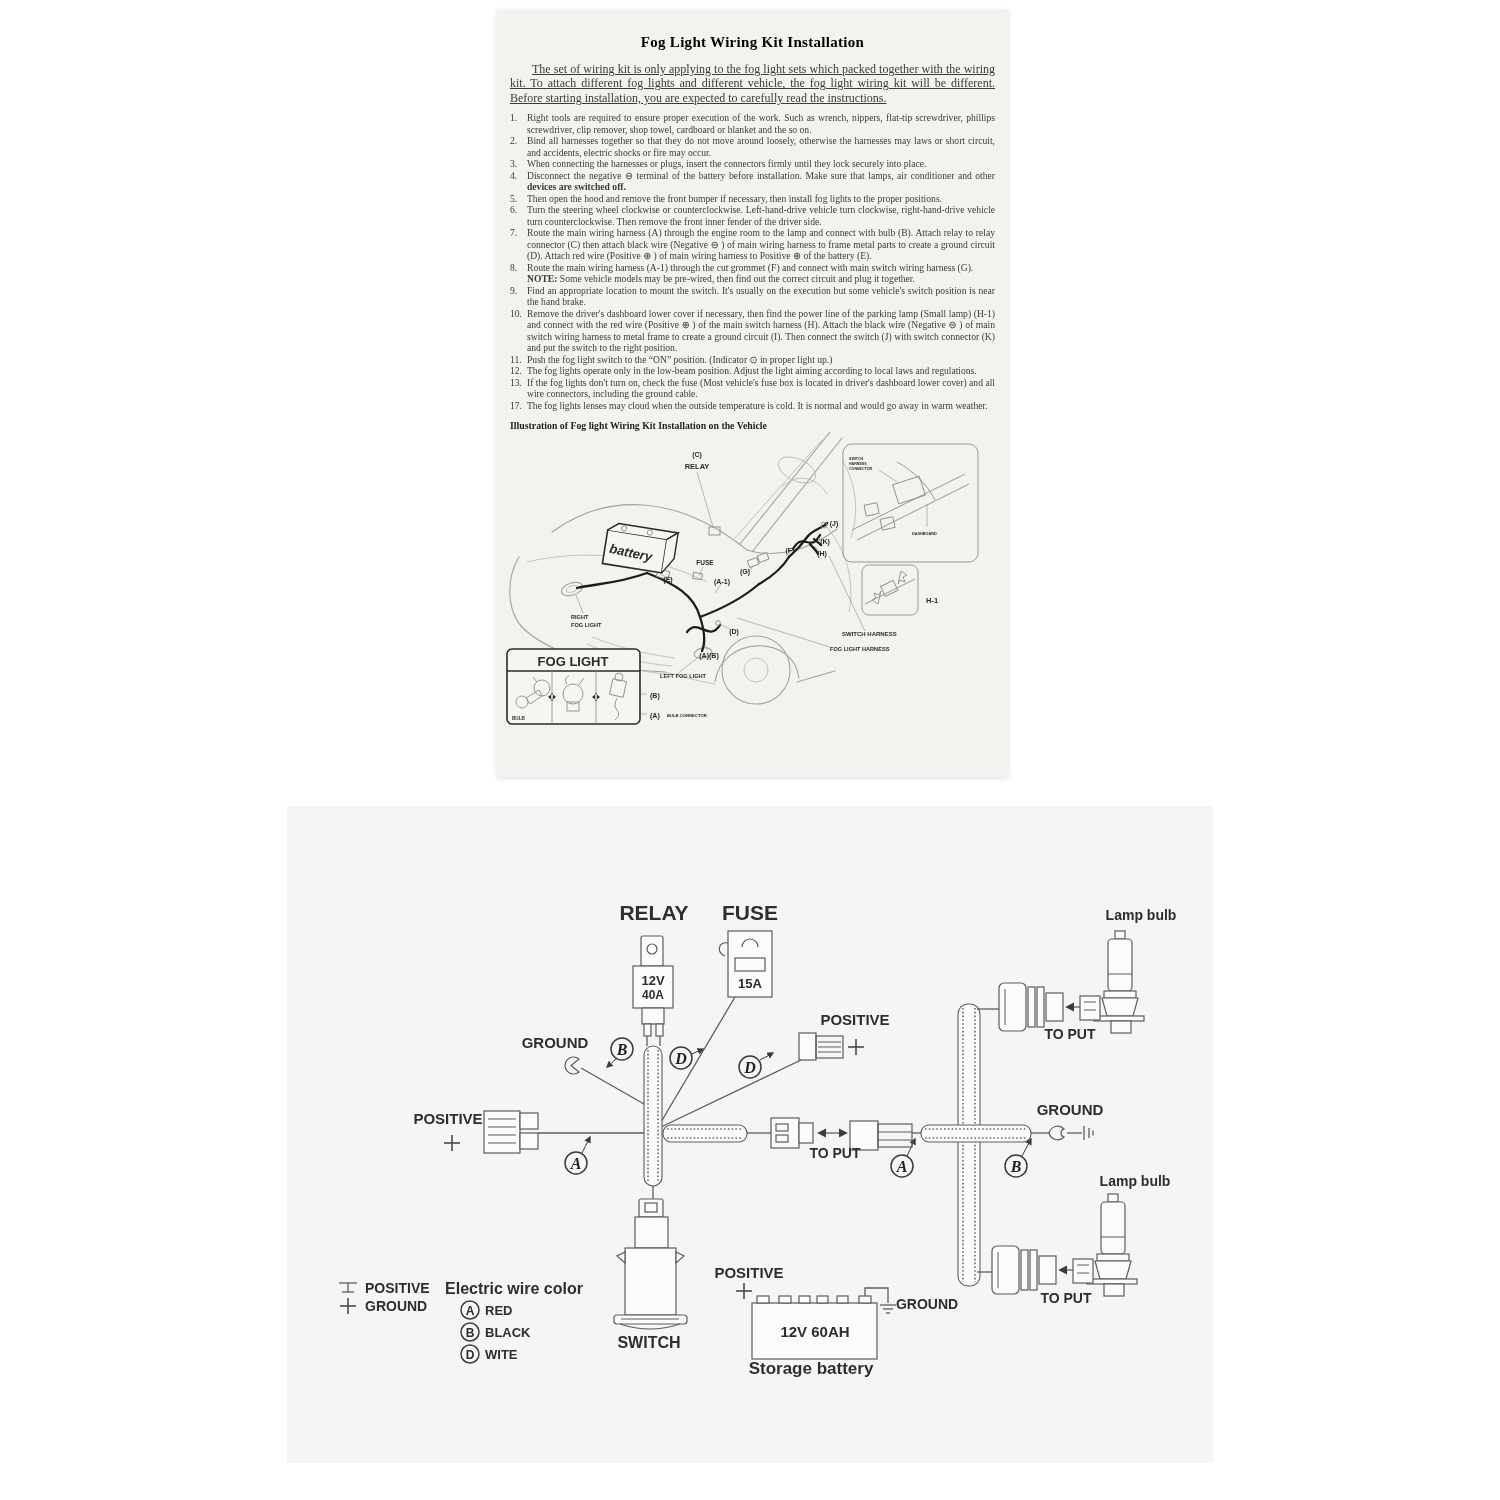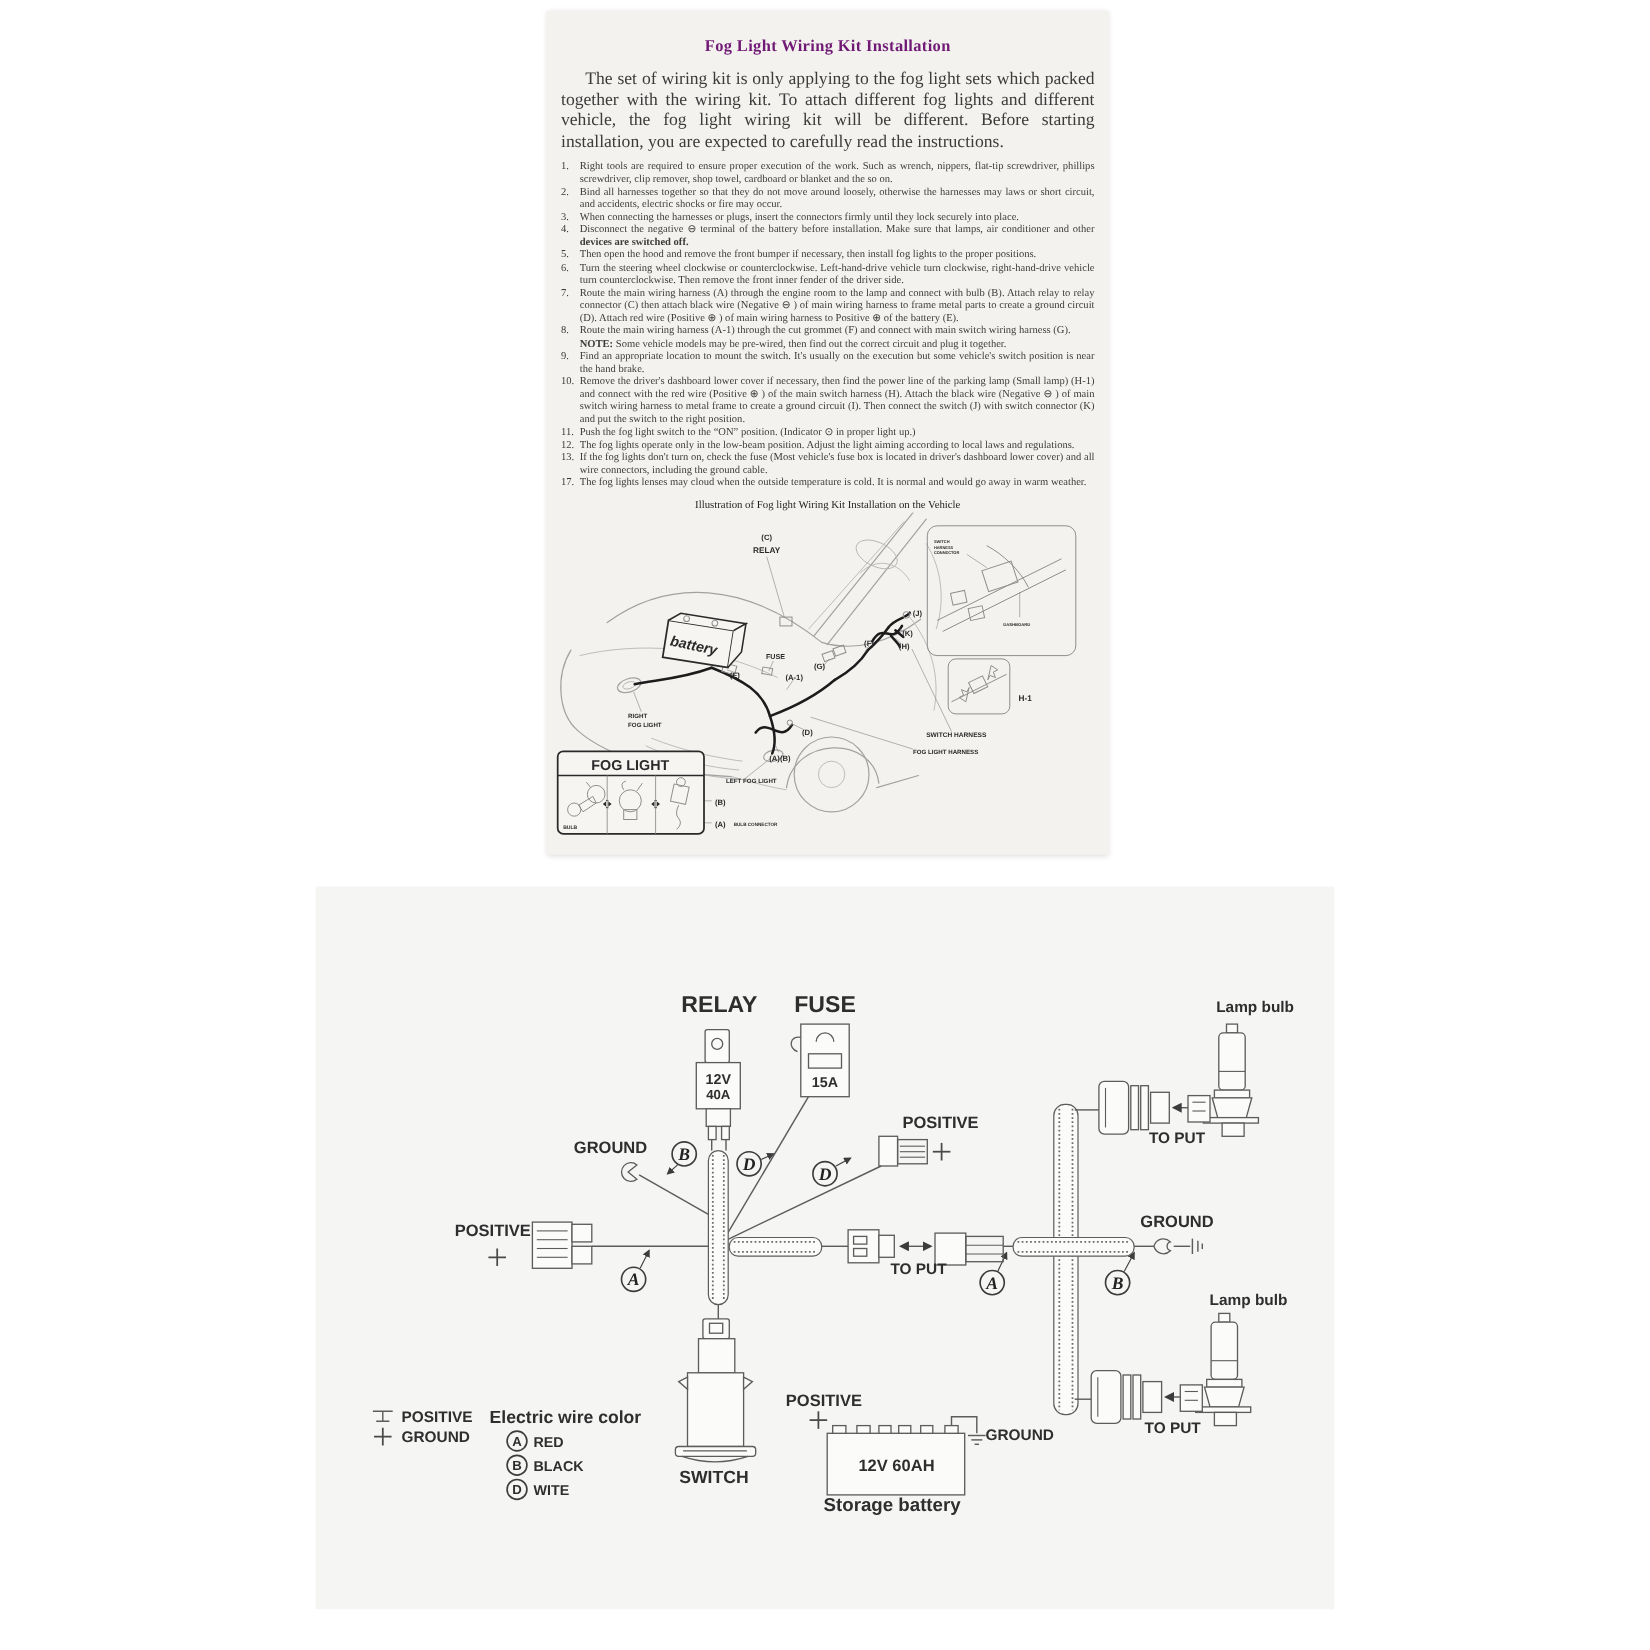--- a/index.html
+++ b/index.html
@@ -7,31 +7,31 @@
     width:1500px; height:1500px; position:relative; background:#ffffff;
     font-family:"Liberation Serif", serif;
   }
   .sheet {
     position:absolute; left:497px; top:10px; width:511px; height:767px;
     background:#f3f2ef; box-shadow:0 1px 5px rgba(0,0,0,.14);
     color:#3b3b3b; overflow:hidden;
   }
   .sheet-title {
     font-size:15px; font-weight:bold; text-align:center;
-    margin:24px 13px 11px; color:#701a75; letter-spacing:.3px;
+    margin:24px 13px 11px; color:#000000; letter-spacing:.3px;
   }
   .intro {
-    font-size:16px; line-height:1.2; text-align:justify;
-    text-indent:22px; margin:0 13px 7px;
+    font-size:12px; line-height:1.2; text-align:justify;
+    text-indent:22px; margin:0 13px 7px;text-decoration:underline;
   }
   ol.steps { list-style:none; margin:0 13px; padding:0; font-size:9.6px; line-height:1.2; }
   ol.steps li { display:flex; }
   .step-num { flex:0 0 17px; }
   .step-body { flex:1; text-align:justify; }
-  .illus-heading { font-size:9.8px; font-weight:normal; text-align:center; margin:9px 13px 1px; color:#1f1f1f; }
+  .illus-heading { font-size:9.8px; font-weight:bold; margin:9px 13px 1px; color:#1f1f1f; }
   .panel {
     position:absolute; left:287px; top:806px; width:926px; height:657px;
     background:#f5f5f4;
   }
   svg { display:block; }
   
   .dg-t { font-family:"Liberation Sans",sans-serif; font-weight:bold; fill:#2e2e2e; }
   .tag-t { font-family:"Liberation Serif",serif; font-weight:bold; font-style:italic; fill:#222; }
   .w    { stroke:#5c5c5c; stroke-width:1.3; fill:none; }
   .wt   { stroke:#5c5c5c; stroke-width:1; fill:none; }

